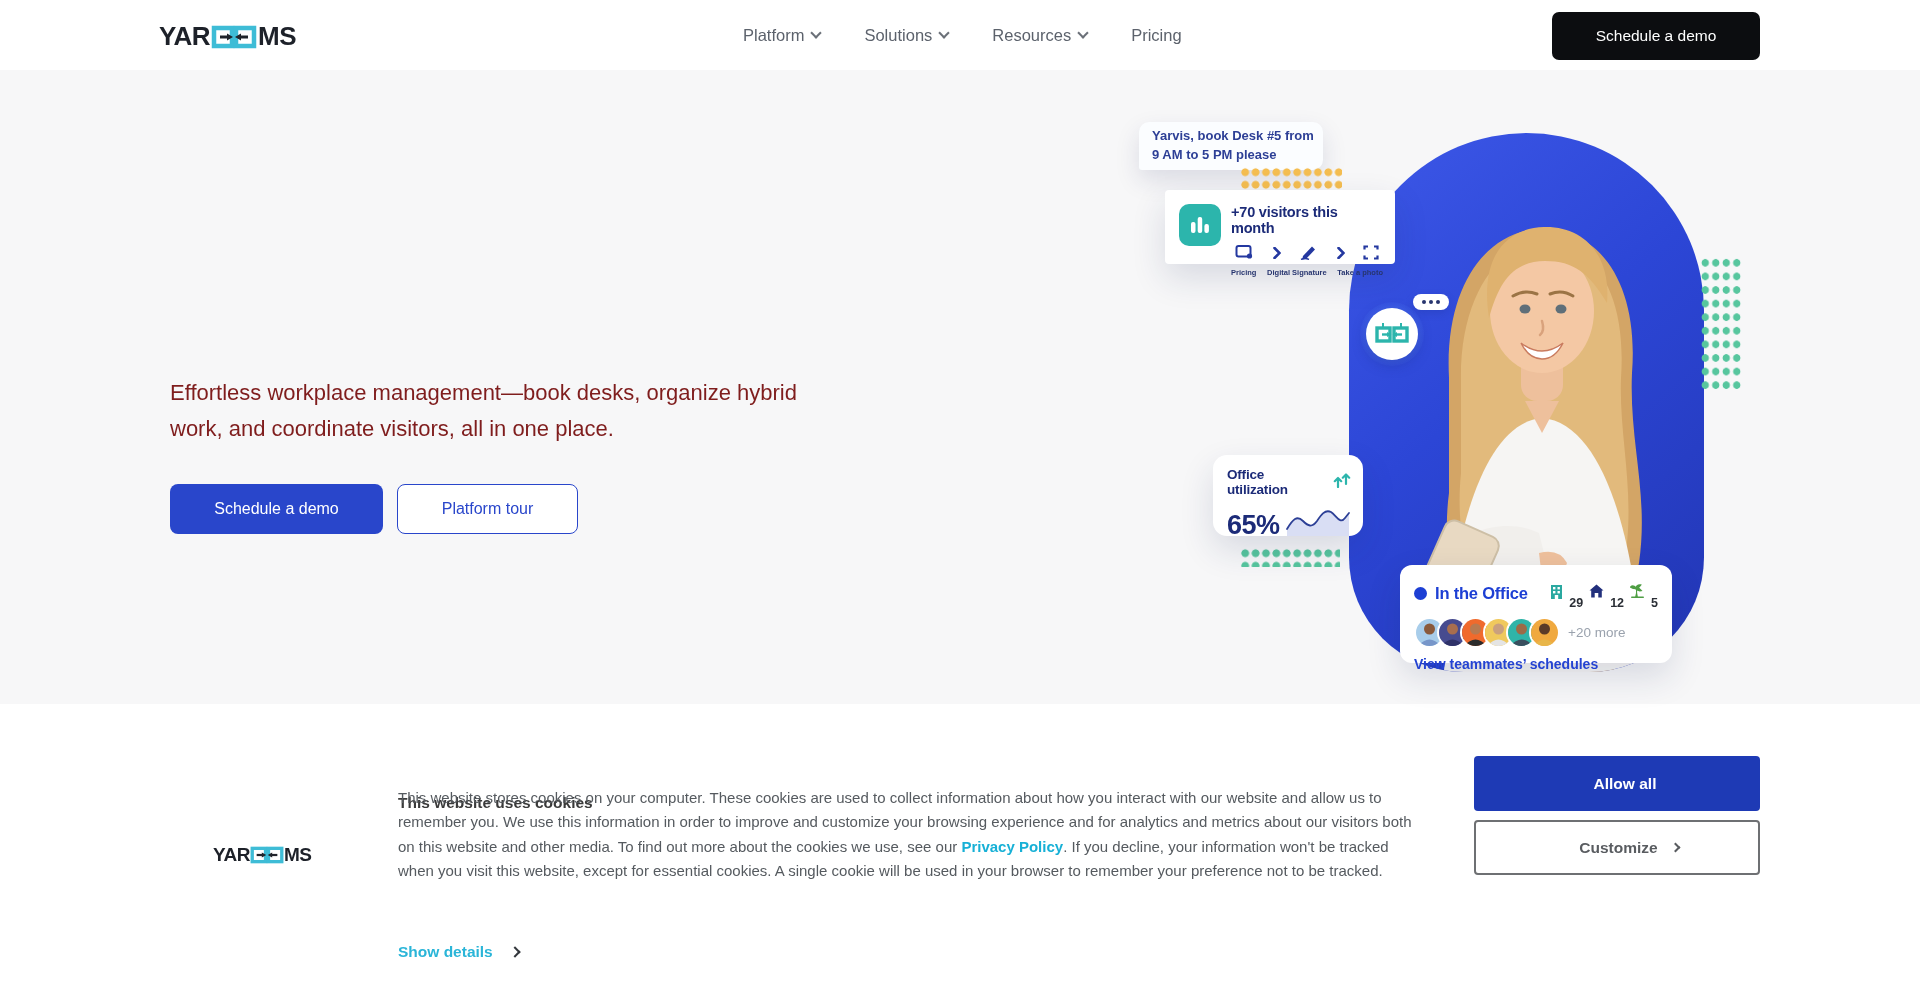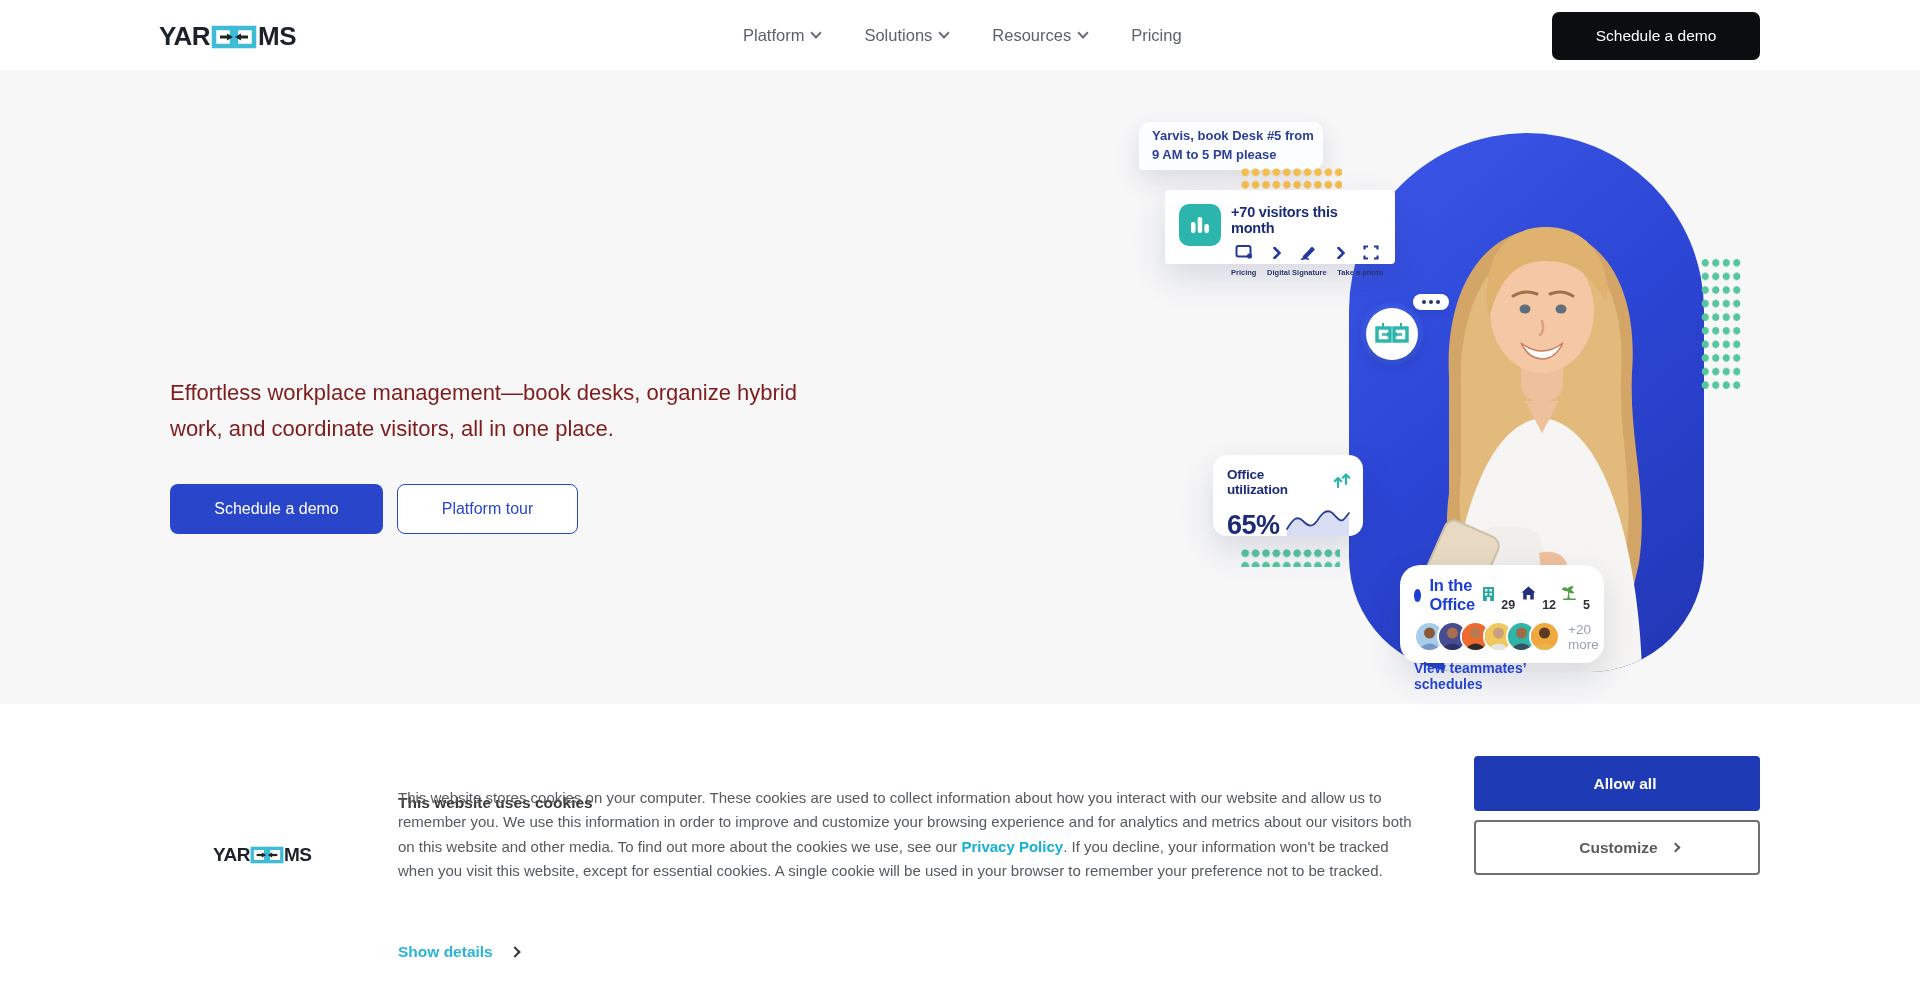--- a/index.html
+++ b/index.html
@@ -78,21 +78,21 @@
   .typing-dot { width:4px; height:4px; border-radius:50%; background:#27356f; }
 
   
   .util-card { left:74px; top:333px; width:150px; height:81px; border-radius:14px; padding:12px 12px 10px 14px; }
   .util-top { display:flex; align-items:center; gap:20px; }
   .util-title { font-size:13.5px; font-weight:800; color:#1c2b78; letter-spacing:-0.2px; }
   .util-bottom { display:flex; align-items:flex-end; justify-content:space-between; margin-top:4px; }
   .util-value { font-size:27px; font-weight:800; color:#1c2b78; letter-spacing:-0.5px; }
 
   
-  .office-card { left:261px; top:443px; width:204px; height:98px; border-radius:20px; padding:11px 14px; z-index:5; }
+  .office-card { left:261px; top:443px; width:272px; height:98px; border-radius:12px; padding:11px 14px; z-index:5; }
   .oc-row1 { display:flex; align-items:center; }
   .oc-dot { width:13px; height:13px; border-radius:50%; background:#1d3fd4; margin-right:8px; }
   .oc-title { font-size:16.5px; font-weight:800; color:#1d3fd4; letter-spacing:-0.2px; }
   .oc-counts { display:flex; align-items:center; gap:6px; margin-left:auto; }
   .oc-count { font-size:12.5px; font-weight:700; color:#2b2f36;margin-top:20px; }
   .oc-row2 { display:flex; align-items:center; margin-top:7px; }
   .avatar { width:31px; height:31px; border-radius:50%; border:2px solid #ffffff; margin-right:-8px;
     overflow:hidden; flex:0 0 auto; }
   .more { font-size:13.5px; color:#9aa2ad; margin-left:16px; }
   .oc-link { display:block; margin-top:8px; font-size:14px; font-weight:700; color:#2443d2;

